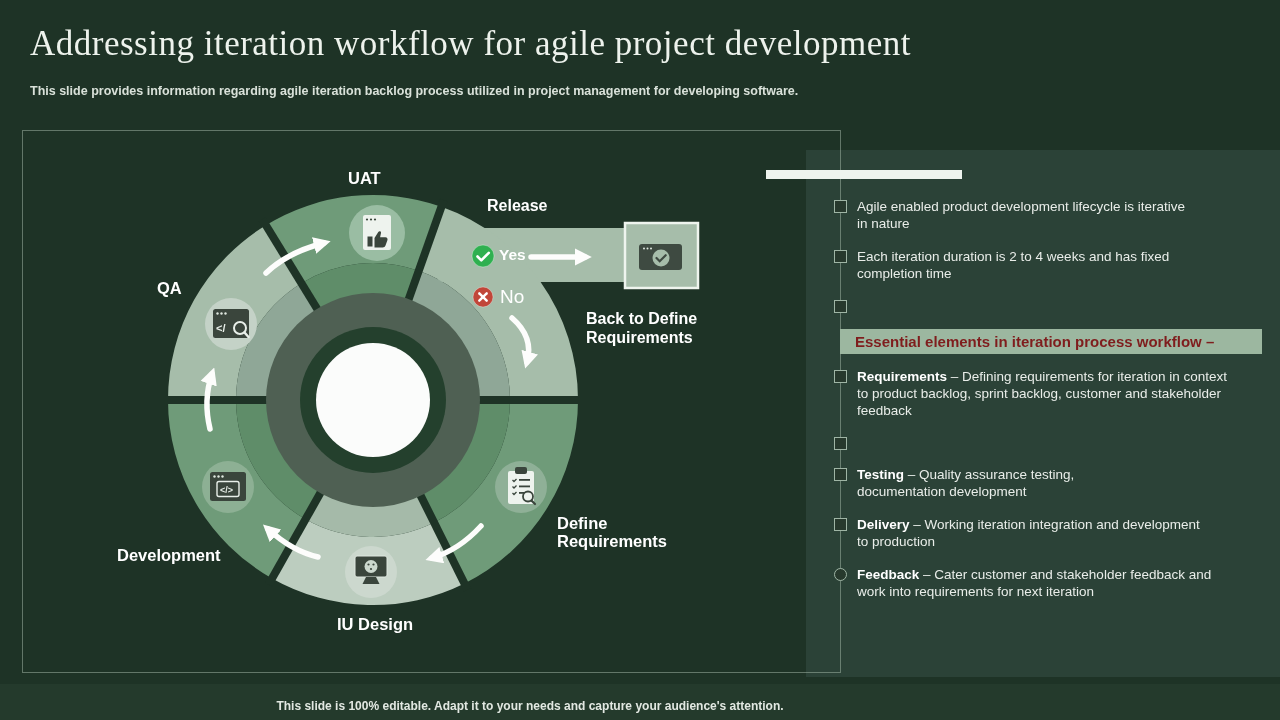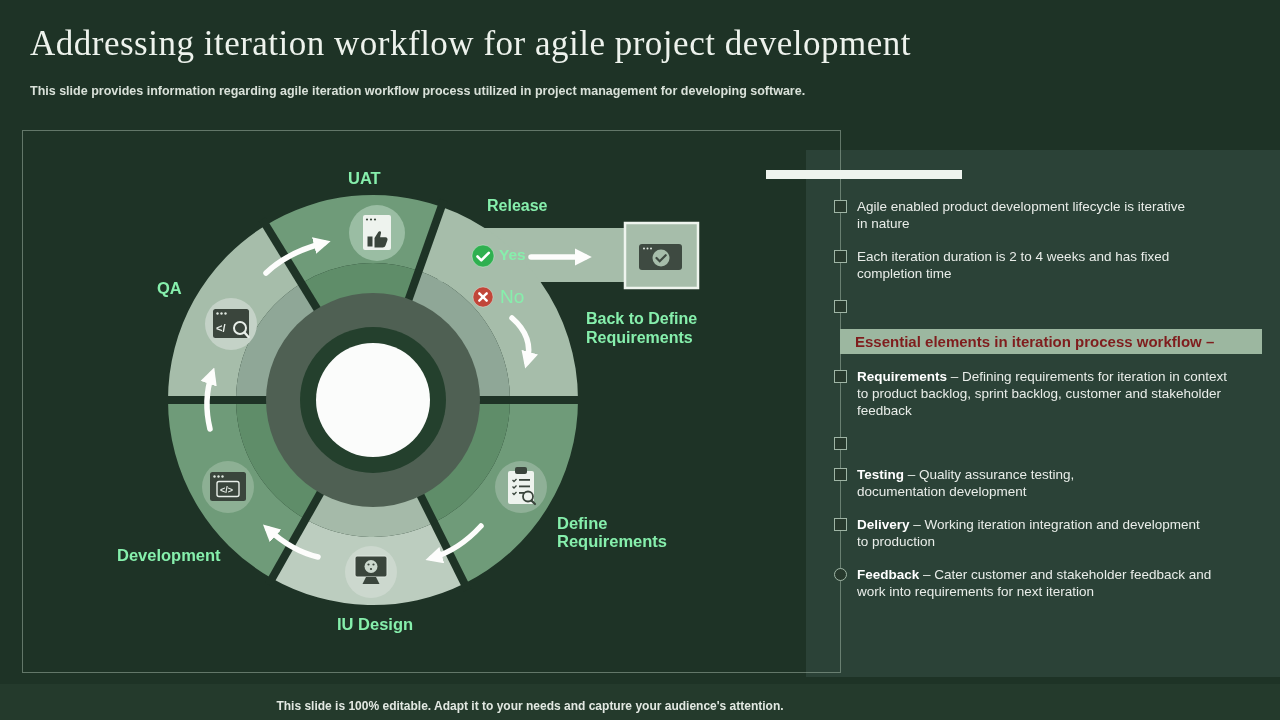--- a/index.html
+++ b/index.html
@@ -16,21 +16,21 @@
   .footer-text{position:absolute;left:0;top:699px;width:1060px;text-align:center;
                font-size:12px;color:#e2e8e2;font-weight:700;}
 
   .panel-bg{position:absolute;left:806px;top:150px;width:474px;height:527px;background:#2b4237;}
   .frame{position:absolute;left:22px;top:130px;width:817px;height:541px;
          border:1px solid rgba(168,188,172,.5);}
   .accent-bar{position:absolute;left:766px;top:170px;width:196px;height:9px;background:#eef4ee;}
 
   svg.diagram{position:absolute;left:0;top:0;width:1280px;height:720px;}
 
-  .lbl{position:absolute;color:#86efac;font-weight:700;font-size:16.5px;white-space:pre-line;line-height:1.1;}
+  .lbl{position:absolute;color:#ffffff;font-weight:700;font-size:16.5px;white-space:pre-line;line-height:1.1;}
   .lbl-uat{left:348px;top:169px;width:60px;}
   .lbl-release{left:487px;top:197px;font-size:16px;}
   .lbl-qa{left:157px;top:279px;}
   .lbl-development{left:117px;top:546px;}
   .lbl-iu{left:337px;top:615px;}
   .lbl-defreq{left:557px;top:514px;line-height:1.12;}
   .lbl-back{left:586px;top:310px;font-size:16px;line-height:1.18;}
   .lbl-yes{left:499px;top:246px;font-weight:700;font-size:15.5px;}
   .lbl-no{left:500px;top:287px;font-weight:400;font-size:19px;}
   .lbl-center{left:314px;top:374px;width:120px;text-align:center;color:#4b514c;
@@ -45,21 +45,21 @@
   .ptext b{color:#ffffff;}
   .band{width:407px;height:25px;line-height:25px;background:#9cb7a0;color:#7f1d1d;
         font-weight:700;font-size:15px;padding-left:15px;margin:0 0 14px 0;}
 </style>
 </head>
 <body>
 
 <div class="slide">
 
   <div class="title">Addressing iteration workflow for agile project development</div>
-  <div class="subtitle">This slide provides information regarding agile iteration workflow process utilized in project management for developing software.</div>
+  <div class="subtitle">This slide provides information regarding agile iteration backlog process utilized in project management for developing software.</div>
 
   <div class="panel-bg"></div>
   <div class="frame"></div>
   <div class="accent-bar"></div>
 
   <svg class="diagram" viewBox="0 0 1280 720">
     <defs>
       <marker id="ah" viewBox="0 0 10 10" refX="6" refY="5" markerWidth="3.1" markerHeight="3.1" orient="auto-start-reverse">
         <path d="M0,0 L10,5 L0,10 Z" fill="#fdfdfc"></path>
       </marker>

